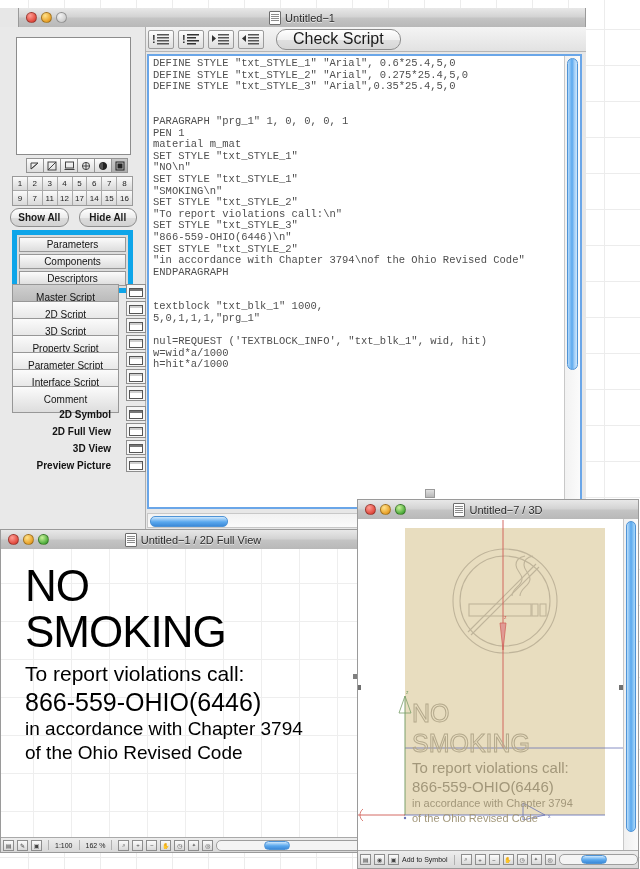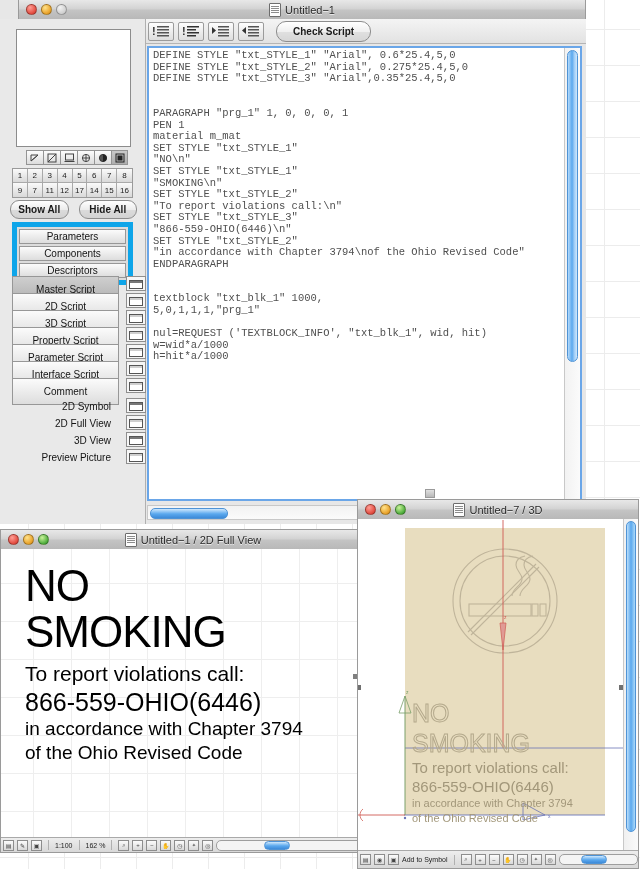--- a/index.html
+++ b/index.html
@@ -42,42 +42,42 @@
     width:10px;height:12px;background:#fdfdfd;border:1px solid #6d6d6d;
     display:inline-block;position:relative;border-radius:1px;
   }
   .docicon:before{
     content:"";position:absolute;left:1px;top:2px;right:1px;height:1px;
     box-shadow:0 0 0 0 #777,0 2px 0 0 #8c8c8c,0 4px 0 0 #8c8c8c,0 6px 0 0 #8c8c8c;
     background:#8c8c8c;
   }
 
   
-  #scriptWin{left:0;top:0;width:586px;height:524px;border:none;background:#e7e7e7;padding-left:18px;}
+  #scriptWin{left:0;top:8px;width:586px;height:524px;border:none;background:#e7e7e7;padding-left:18px;}
   #scriptWin .titlebar{border-left:1px solid #9a9a9a;border-right:1px solid #9a9a9a;}
 
   #toolbar{
     position:absolute;left:145px;top:19px;width:441px;height:25px;
     background:linear-gradient(to bottom,#f4f4f4,#e2e2e2);
     border-bottom:1px solid #b5b5b5;
     display:flex;align-items:center;gap:4px;padding-left:3px;box-sizing:border-box;
   }
   .tbtn{
     width:26px;height:19px;box-sizing:border-box;
     border:1px solid #9b9b9b;border-radius:2px;
     background:linear-gradient(to bottom,#fdfdfd,#dedede);
     display:flex;align-items:center;justify-content:center;
     cursor:default;
   }
   .tbtn svg{display:block;}
   .checkbtn{
     margin-left:8px;height:19px;padding:0 16px;border-radius:10px;
     border:1px solid #8d8d8d;
     background:linear-gradient(to bottom,#ffffff 0%,#f0f0f0 50%,#e0e0e0 51%,#d6d6d6 100%);
-    font-size:10px;font-weight:bold;color:#1a1a1a;
+    font-size:16px;font-weight:normal;color:#1a1a1a;
     display:flex;align-items:center;justify-content:center;cursor:default;
   }
 
   
   #editorWrap{
     position:absolute;left:147px;top:46px;width:435px;height:455px;
     border:2px solid #6aa6e8;box-sizing:border-box;background:#ffffff;
   }
   #code{
     position:absolute;left:0;top:0;right:15px;bottom:0;
@@ -185,21 +185,21 @@
   .winicon i{
     display:block;width:14px;height:9px;margin-top:3px;
     border:1px solid #555;background:#fff;box-sizing:border-box;
     box-shadow:inset 0 2px 0 0 #cfcfcf;
   }
   .winicon.filled i{box-shadow:inset 0 2px 0 0 #777;}
 
   .viewRow{position:absolute;left:12px;width:133px;height:16px;}
   .viewRow .vlbl{
     position:absolute;left:0;top:0;width:107px;height:16px;
-    font-size:10px;font-weight:normal;color:#131313;
+    font-size:10px;font-weight:bold;color:#131313;
     display:flex;align-items:center;justify-content:flex-end;padding-right:8px;
     box-sizing:border-box;
   }
 
   
   #fullView{left:0;top:529px;width:386px;height:324px;background:#fff;}
   #fvCanvas{
     position:absolute;left:0;top:19px;right:14px;bottom:15px;
     background-color:#ffffff;
     background-image:

